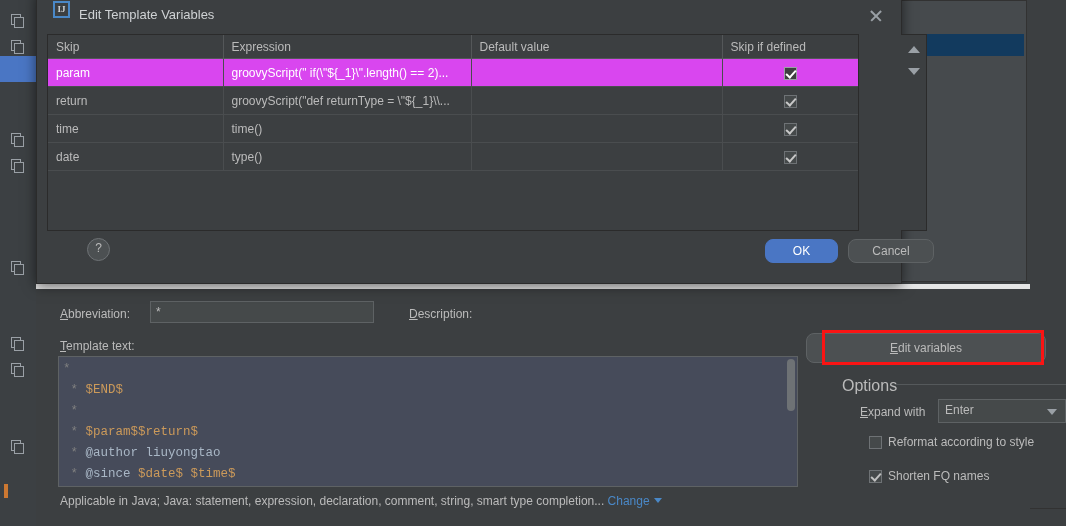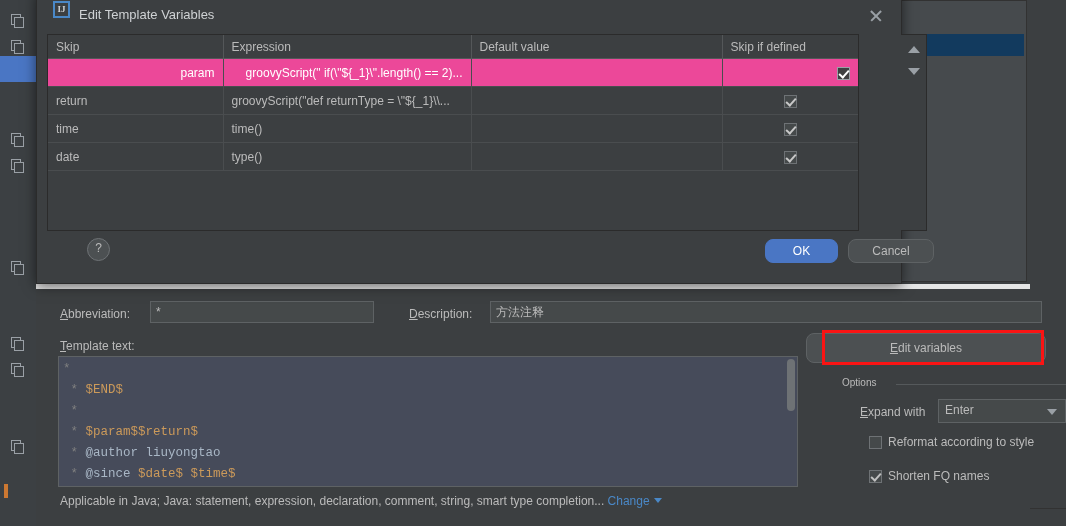--- a/index.html
+++ b/index.html
@@ -170,21 +170,21 @@
     width: 222px; height: 35px;
     border: 3px solid #fa1414;
     box-sizing: border-box;
     pointer-events: none;
   }
 
   
   .opt-group { position: absolute; left: 806px; top: 95px; width: 238px; height: 100px; }
   .opt-title {
     position: absolute; left: 0; top: -7px;
-    color: #bbbbbb; font-size: 10px; background: #3c3f41;
+    color: #bbbbbb; font-size: 16px; background: #3c3f41;
     padding-right: 5px;
   }
   .opt-rule {
     position: absolute; left: 54px; top: 0px; right: 0; height: 1px;
     background: #55595b;
   }
   .opt-expand-lbl { position: absolute; left: 18px; top: 21px; }
   .combo {
     position: absolute; left: 96px; top: 15px;
     width: 128px; height: 24px;
@@ -307,21 +307,21 @@
     height: 27px;
     color: #bbbbbb;
     font-size: 12px;
     padding: 0 8px;
     border-right: 1px solid #4a4d4f;
     border-bottom: 1px solid #4a4d4f;
     white-space: nowrap;
     overflow: hidden;
     text-overflow: ellipsis;
   }
-  table.vars tr.sel td { background: #ec4899; color: #ffffff; text-align: right; }
+  table.vars tr.sel td { background: #d946ef; color: #ffffff; }
   td.center { text-align: center; padding: 0; }
   .cellchk {
     display: inline-block;
     width: 13px; height: 13px;
     background: #45494a;
     border: 1px solid #6e7275;
     box-sizing: border-box;
     position: relative;
     vertical-align: middle;
   }
@@ -427,21 +427,20 @@
   </div>
   <div class="bg-list-row-sel"></div>
   <div class="bg-bottom-band"></div>
 
   <div class="settings-area">
 
     <div class="lbl" id="abbr-label"><u>A</u>bbreviation:</div>
     <input class="field" id="abbr-input" value="*" style="">
 
     <div class="lbl" id="desc-label"><u>D</u>escription:</div>
-    <input class="field" id="desc-input" value="方法注释" style="">
 
     <div class="lbl" id="tmpl-label"><u>T</u>emplate text:</div>
 
     <div class="editor">
       <div class="line"><span class="ast">*</span></div>
       <div class="line"><span class="ast"> * </span><span class="var">$END$</span></div>
       <div class="line"><span class="ast"> * </span></div>
       <div class="line"><span class="ast"> * </span><span class="var">$param$$return$</span></div>
       <div class="line"><span class="ast"> * </span><span class="tag">@author liuyongtao</span></div>
       <div class="line"><span class="ast"> * </span><span class="tag">@since </span><span class="var">$date$ $time$</span></div>

